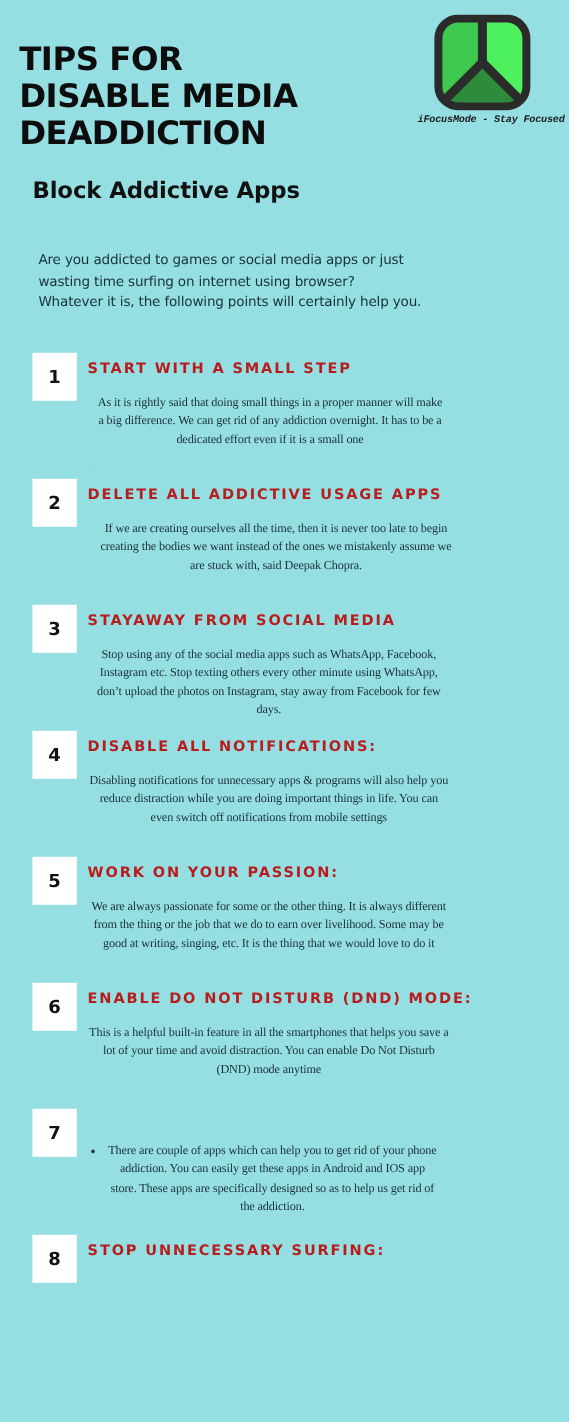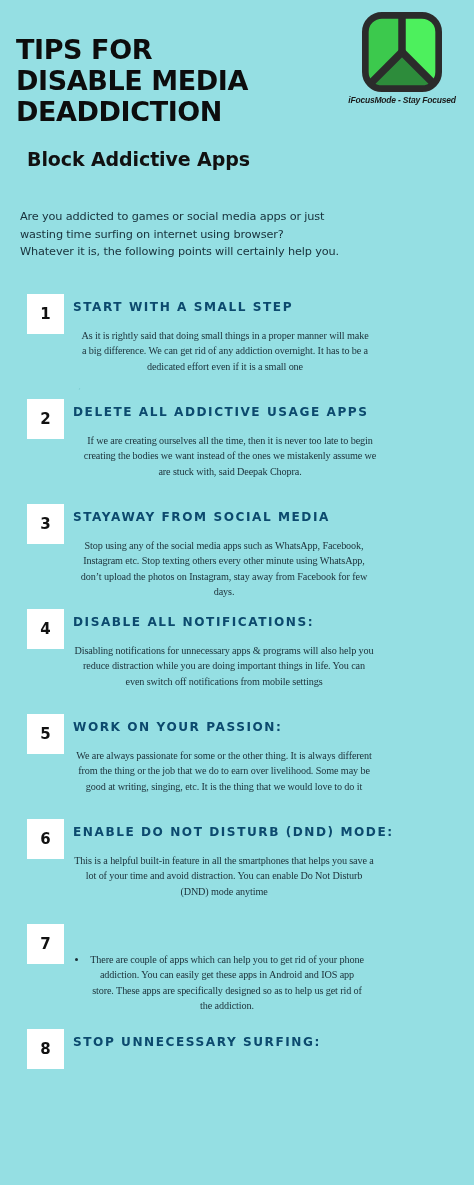--- a/index.html
+++ b/index.html
@@ -65,33 +65,33 @@
     text-align: center;
   }
   .logo-mark {
     width: 86px;
     height: 80px;
     margin: 0 auto;
     display: block;
   }
   .logo-caption {
     margin-top: 3px;
-    font-family: Liberation Sans, sans-serif;
+    font-family: Liberation Mono, monospace;
     font-weight: bold;
     font-style: italic;
     font-size: 8.5px;
     color: #1a1a1a;
     letter-spacing: -0.2px;
     white-space: nowrap;
   }
 
   
   .intro {
     position: absolute;
-    left: 20px;
+    left: 32px;
     top: 208px;
     width: 320px;
     font-family: "DejaVu Sans", sans-serif;
     font-size: 11.3px;
     line-height: 17.5px;
     color: #17303a;
     letter-spacing: -0.15px;
   }
 
   
@@ -125,21 +125,21 @@
   }
 
   .tip-head {
     position: absolute;
     left: 73px;
     top: 10px;
     font-family: "DejaVu Sans", sans-serif;
     font-weight: bold;
     font-size: 12.1px;
     letter-spacing: 1.55px;
-    color: #0c4a6e;
+    color: #b91c1c;
     white-space: nowrap;
   }
 
   .tip-body {
     position: absolute;
     left: 74px;
     top: 38px;
     width: 290px;
     font-family: Liberation Serif, serif;
     font-size: 10.2px;

